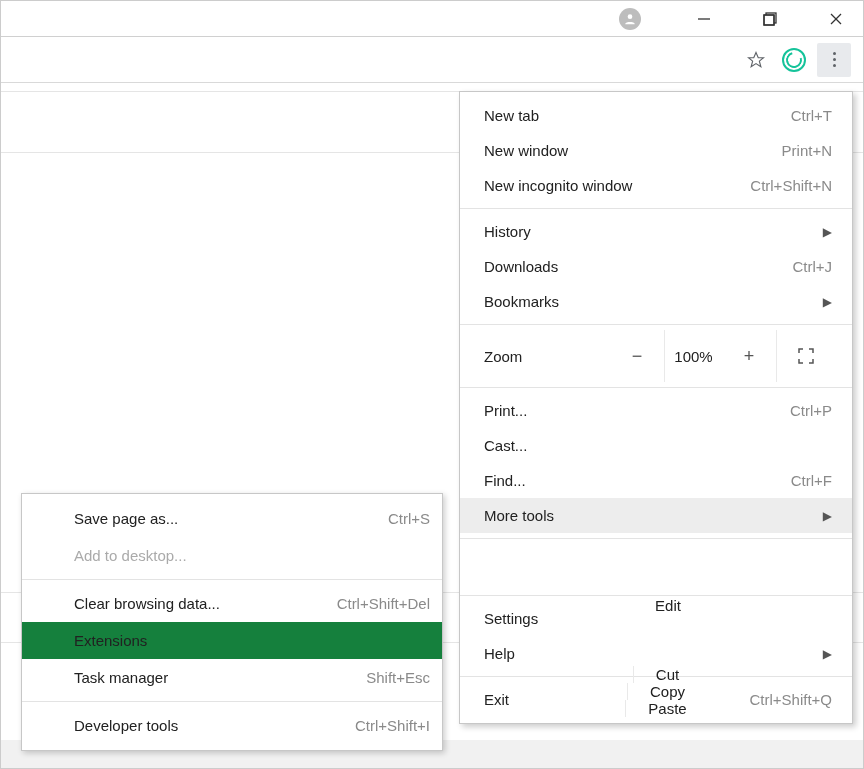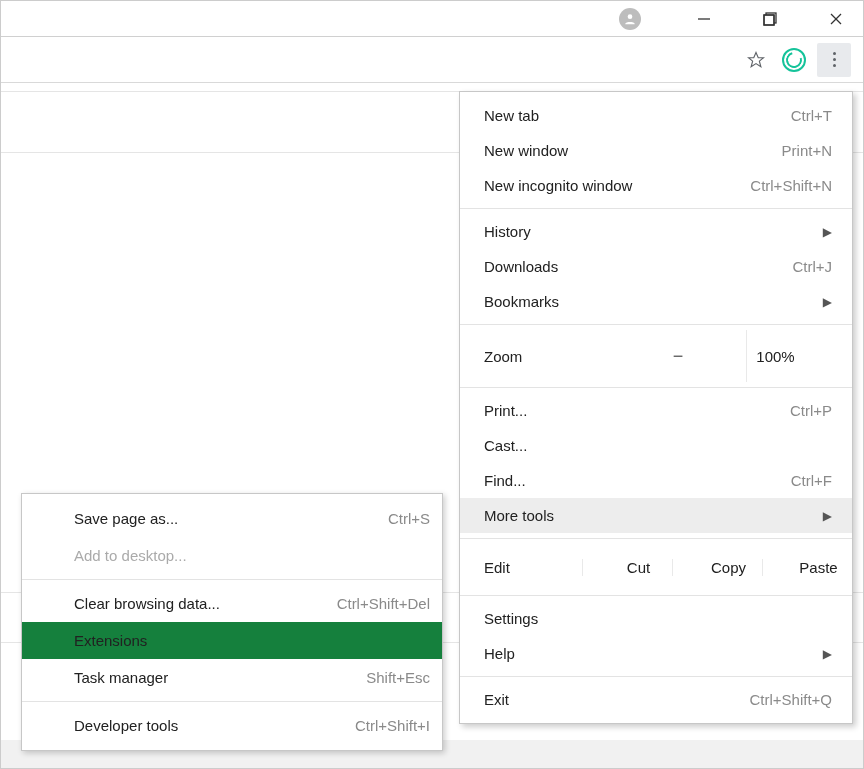--- a/index.html
+++ b/index.html
@@ -139,21 +139,20 @@
   margin-left: 12px;
 }
 .menu-item .arrow { color: #555; font-size: 12px; margin-left: 12px; }
 .menu-sep { height: 1px; background: #e3e3e3; margin: 5px 0; }
 .menu-item.highlight { background: #ededed; gap: 32px; }
 
 .zoom-row {
   display: flex;
   align-items: center;
   height: 52px;
-  gap: 41px;
 }
 .zoom-row .zlabel {
   flex: 0 0 150px;
   padding-left: 24px;
   font-size: 15px;
 }
 .zoom-row .zbtn {
   flex: 0 0 54px;
   text-align: center;
   font-size: 18px;
@@ -166,20 +165,21 @@
   display:flex;align-items:center;justify-content:center;
 }
 .zoom-row .zfull svg{width:16px;height:16px;stroke:#555;stroke-width:1.5;fill:none;}
 .zoom-row > div { height:100%; display:flex;align-items:center;justify-content:center;border-left:1px solid #e9e9e9;}
 .zoom-row .zlabel {border-left:none; justify-content:flex-start;}
 
 .edit-row {
   display: flex;
   align-items: center;
   height: 46px;
+  flex-direction: column;
 }
 .edit-row .elabel { flex: 0 0 122px; padding-left:24px;display:flex;align-items:center;}
 .edit-row .ebtn {
   flex: 1;
   border-left: 1px solid #e9e9e9;
   display: flex;
   align-items: center;
   justify-content: center;
   font-size: 15px;
   padding-left: 22px;

